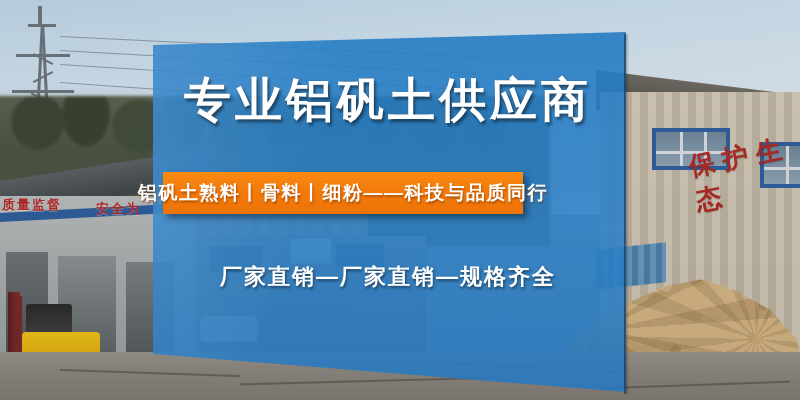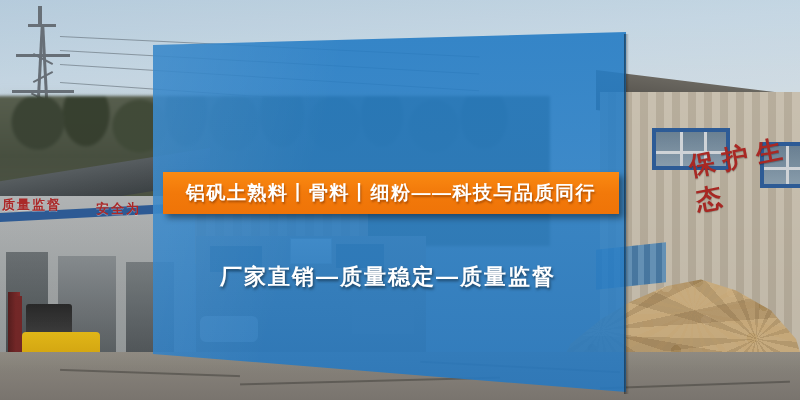--- a/index.html
+++ b/index.html
@@ -190,21 +190,21 @@
 
   
   .headline{
     position:absolute;left:150px;top:76px;width:476px;
     text-align:center;color:#ffffff;font-weight:700;font-size:47px;
     letter-spacing:4px;line-height:1;
     text-shadow:2px 3px 3px rgba(0,0,0,.45), 0 0 1px rgba(0,0,0,.4);
     white-space:nowrap;
   }
   .ribbon{
-    position:absolute;left:163px;top:172px;width:456px;height:42px;
+    position:absolute;left:163px;top:172px;width:360px;height:42px;
     background:linear-gradient(180deg,#fa8a12 0%,#f2790a 50%,#ef7408 100%);
     box-shadow:4px 4px 6px rgba(0,0,0,.40);
     display:flex;align-items:center;justify-content:center;
   }
   .ribbon-text{
     color:#ffffff;font-weight:700;font-size:19px;letter-spacing:1.5px;
     text-shadow:1px 2px 2px rgba(120,50,0,.55);white-space:nowrap;
   }
   .subline{
     position:absolute;left:150px;width:476px;text-align:center;
@@ -301,20 +301,21 @@
     <div class="ground-crack" style="left:420px;top:366px;width:200px;transform:rotate(3deg);"></div>
     <div class="ground-crack" style="left:600px;top:384px;width:190px;transform:rotate(-2deg);"></div>
 
     <div class="photo-dim"></div>
   </div>
 
   <div class="panel"></div>
   <div class="panel-edge"></div>
   <div class="panel-shadow"></div>
 
+  <div class="headline">专业铝矾土供应商</div>
 
   <div class="ribbon">
     <span class="ribbon-text">铝矾土熟料丨骨料丨细粉——科技与品质同行</span>
   </div>
 
-  <div class="subline sub1">厂家直销—质量稳定—质量监督</div>
+  <div class="subline sub1">厂家直销—厂家直销—规格齐全</div>
 
 </div>
 
 </body></html>

